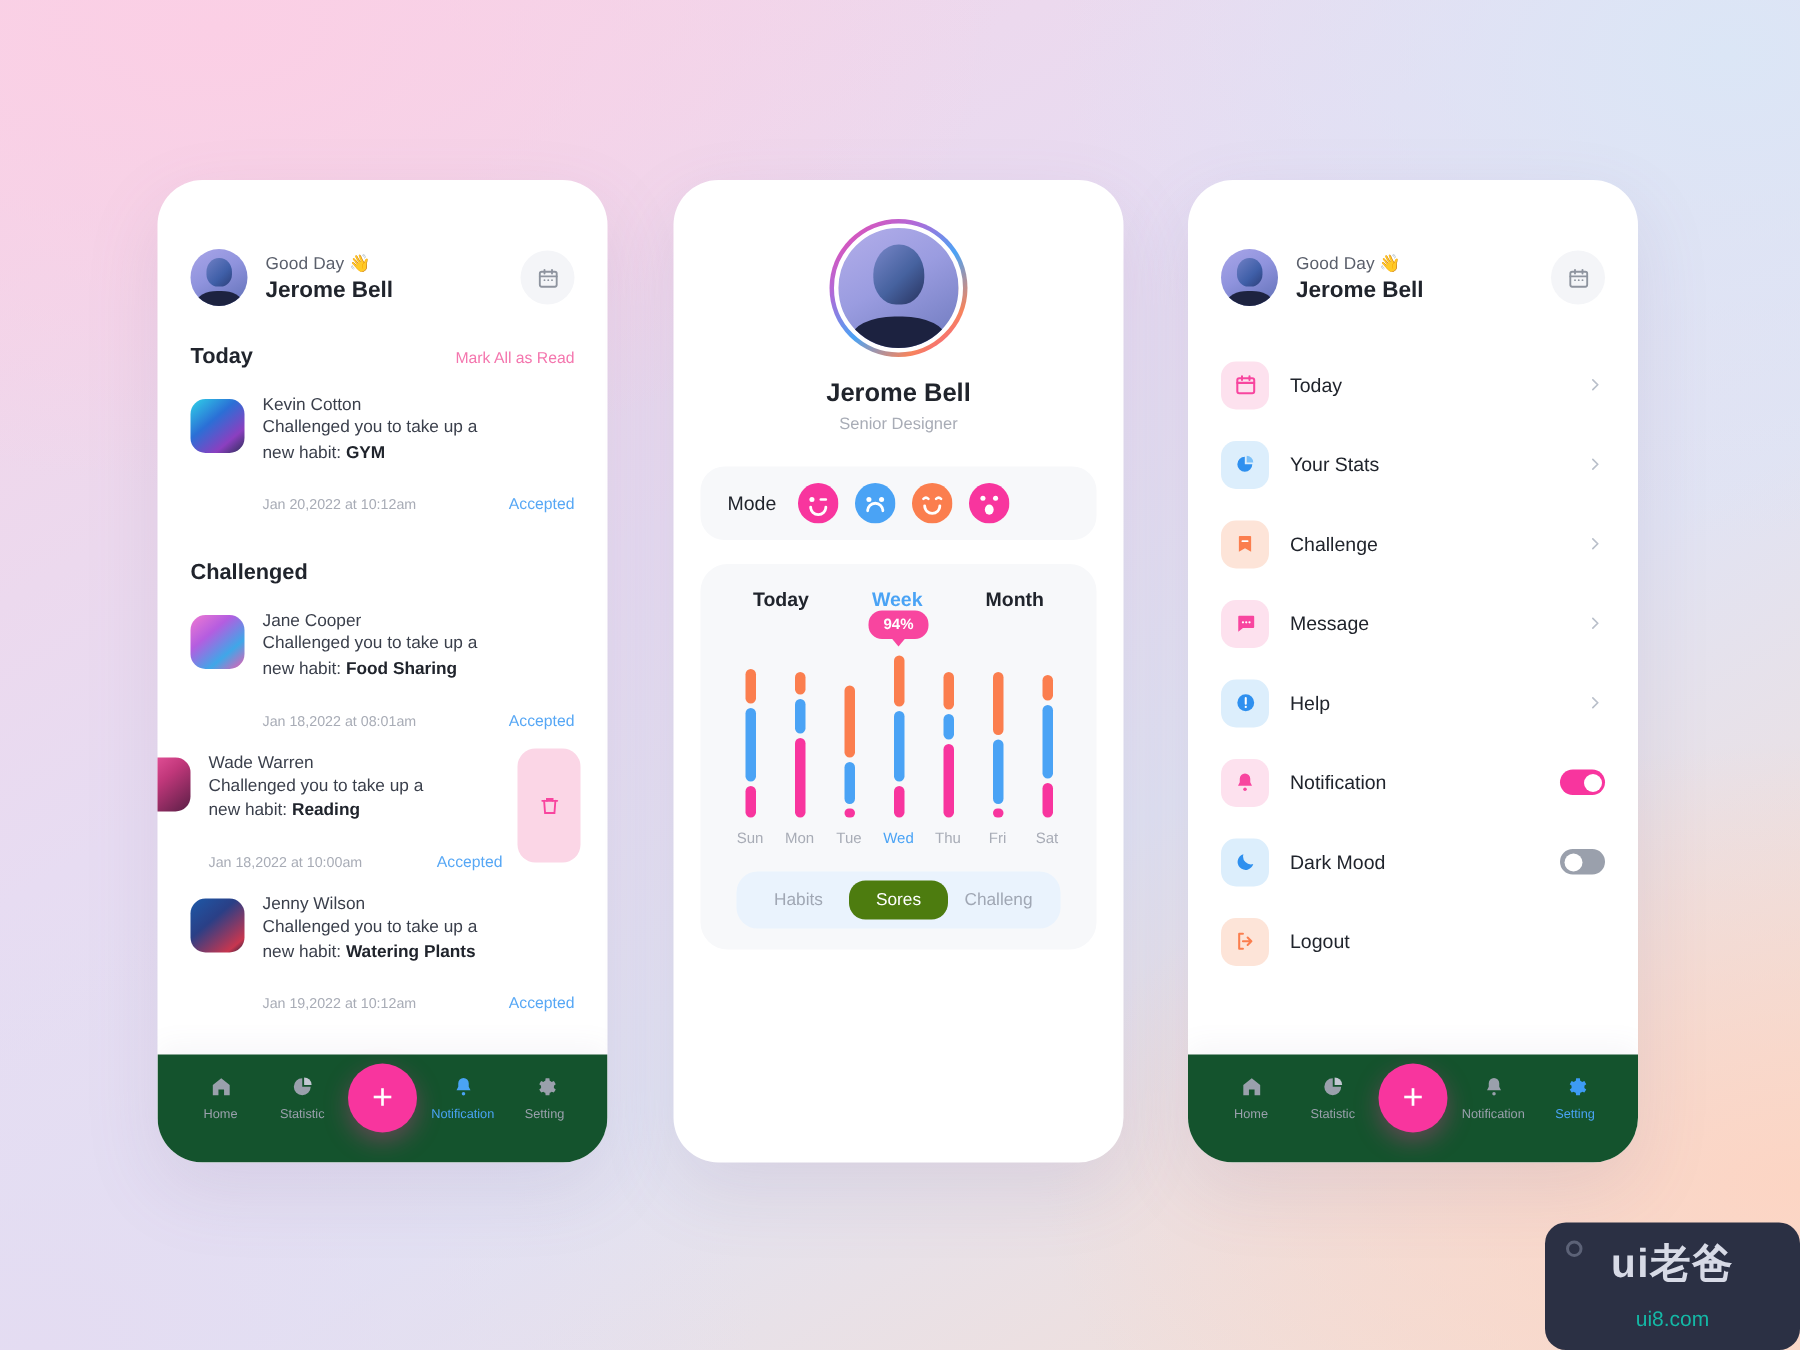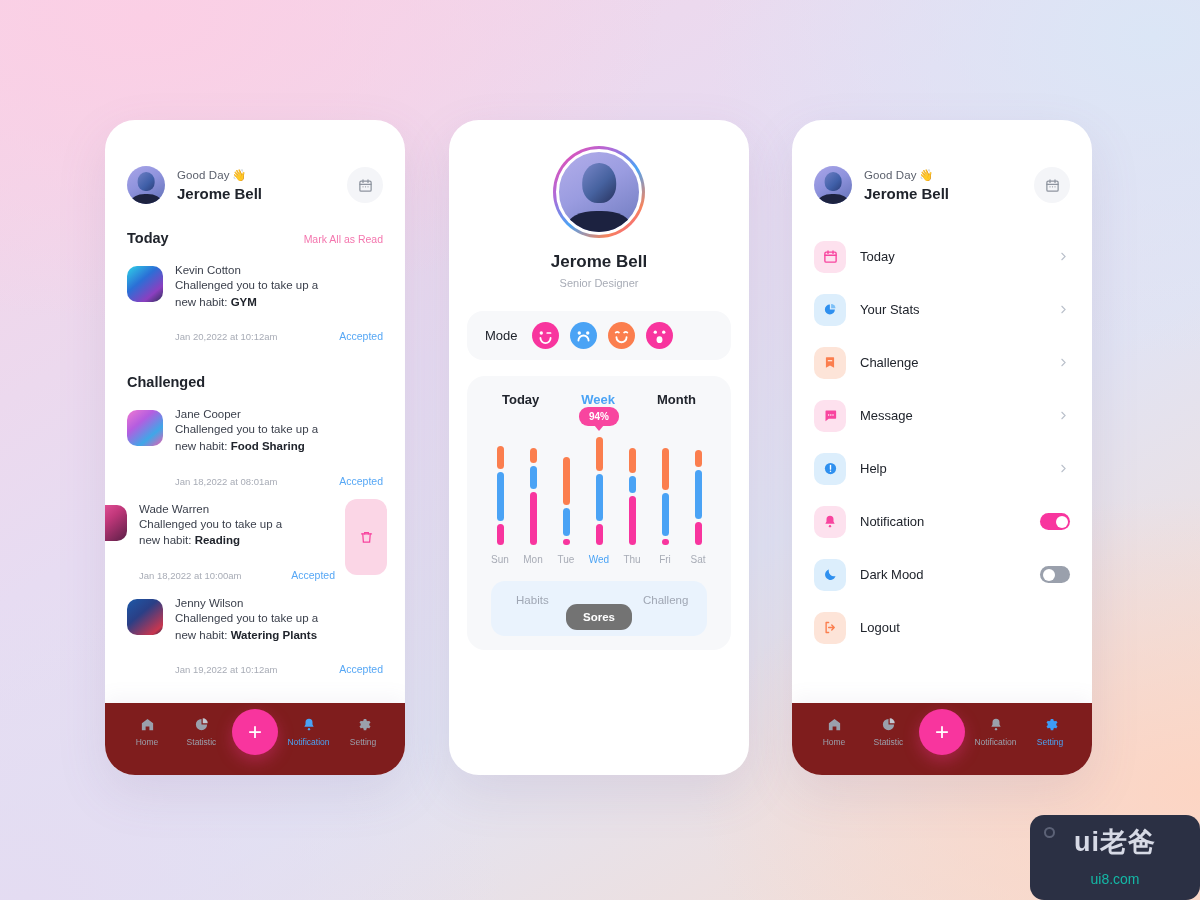--- a/index.html
+++ b/index.html
@@ -105,21 +105,21 @@
     position: absolute; right: 18px; top: 6px;
     width: 42px; height: 76px; border-radius: 12px;
     background: #fbd6e6;
     display: flex; align-items: center; justify-content: center;
     border: none; cursor: pointer;
   }
 
   
   .bottom-nav {
     position: absolute; left: 0; right: 0; bottom: 0;
-    height: 72px; background: #7f1d1d;
+    height: 72px; background: #14532d;
     display: flex; align-items: flex-start; justify-content: space-between;
     padding: 14px 18px 0 18px;
     box-shadow: 0 -6px 18px rgba(130,120,160,.07);
   }
   .nav-item {
     width: 48px; display: flex; flex-direction: column;
     align-items: center; gap: 5px; cursor: pointer;
   }
   .nav-label { font-size: 8.5px; color: #9aa0ac; }
   .nav-item.active .nav-label { color: #4aa3f5; }
@@ -214,21 +214,21 @@
   .chip-bar {
     margin: 16px 10px 0; background: #eaf3fd; border-radius: 14px;
     display: flex; align-items: flex-start; justify-content: space-between;
     padding: 6px 8px;
   }
   .chip {
     flex: 1; text-align: center; font-size: 11.5px; color: #a0a7b4;
     padding: 7px 4px; border-radius: 11px; cursor: pointer;
     white-space: nowrap; overflow: hidden;
   }
-  .chip.active { background: #737373; color: #fff; font-weight: bold; margin-top: 17px; }
+  .chip.active { background: #4d7c0f; color: #fff; font-weight: normal; }
 
   
   .settings-list { margin-top: 26px; padding: 0 22px; }
   .settings-row {
     display: flex; align-items: center;
     padding: 8px 0; height: 53px; cursor: pointer;
   }
   .tile {
     width: 32px; height: 32px; border-radius: 10px;
     flex: 0 0 32px;

